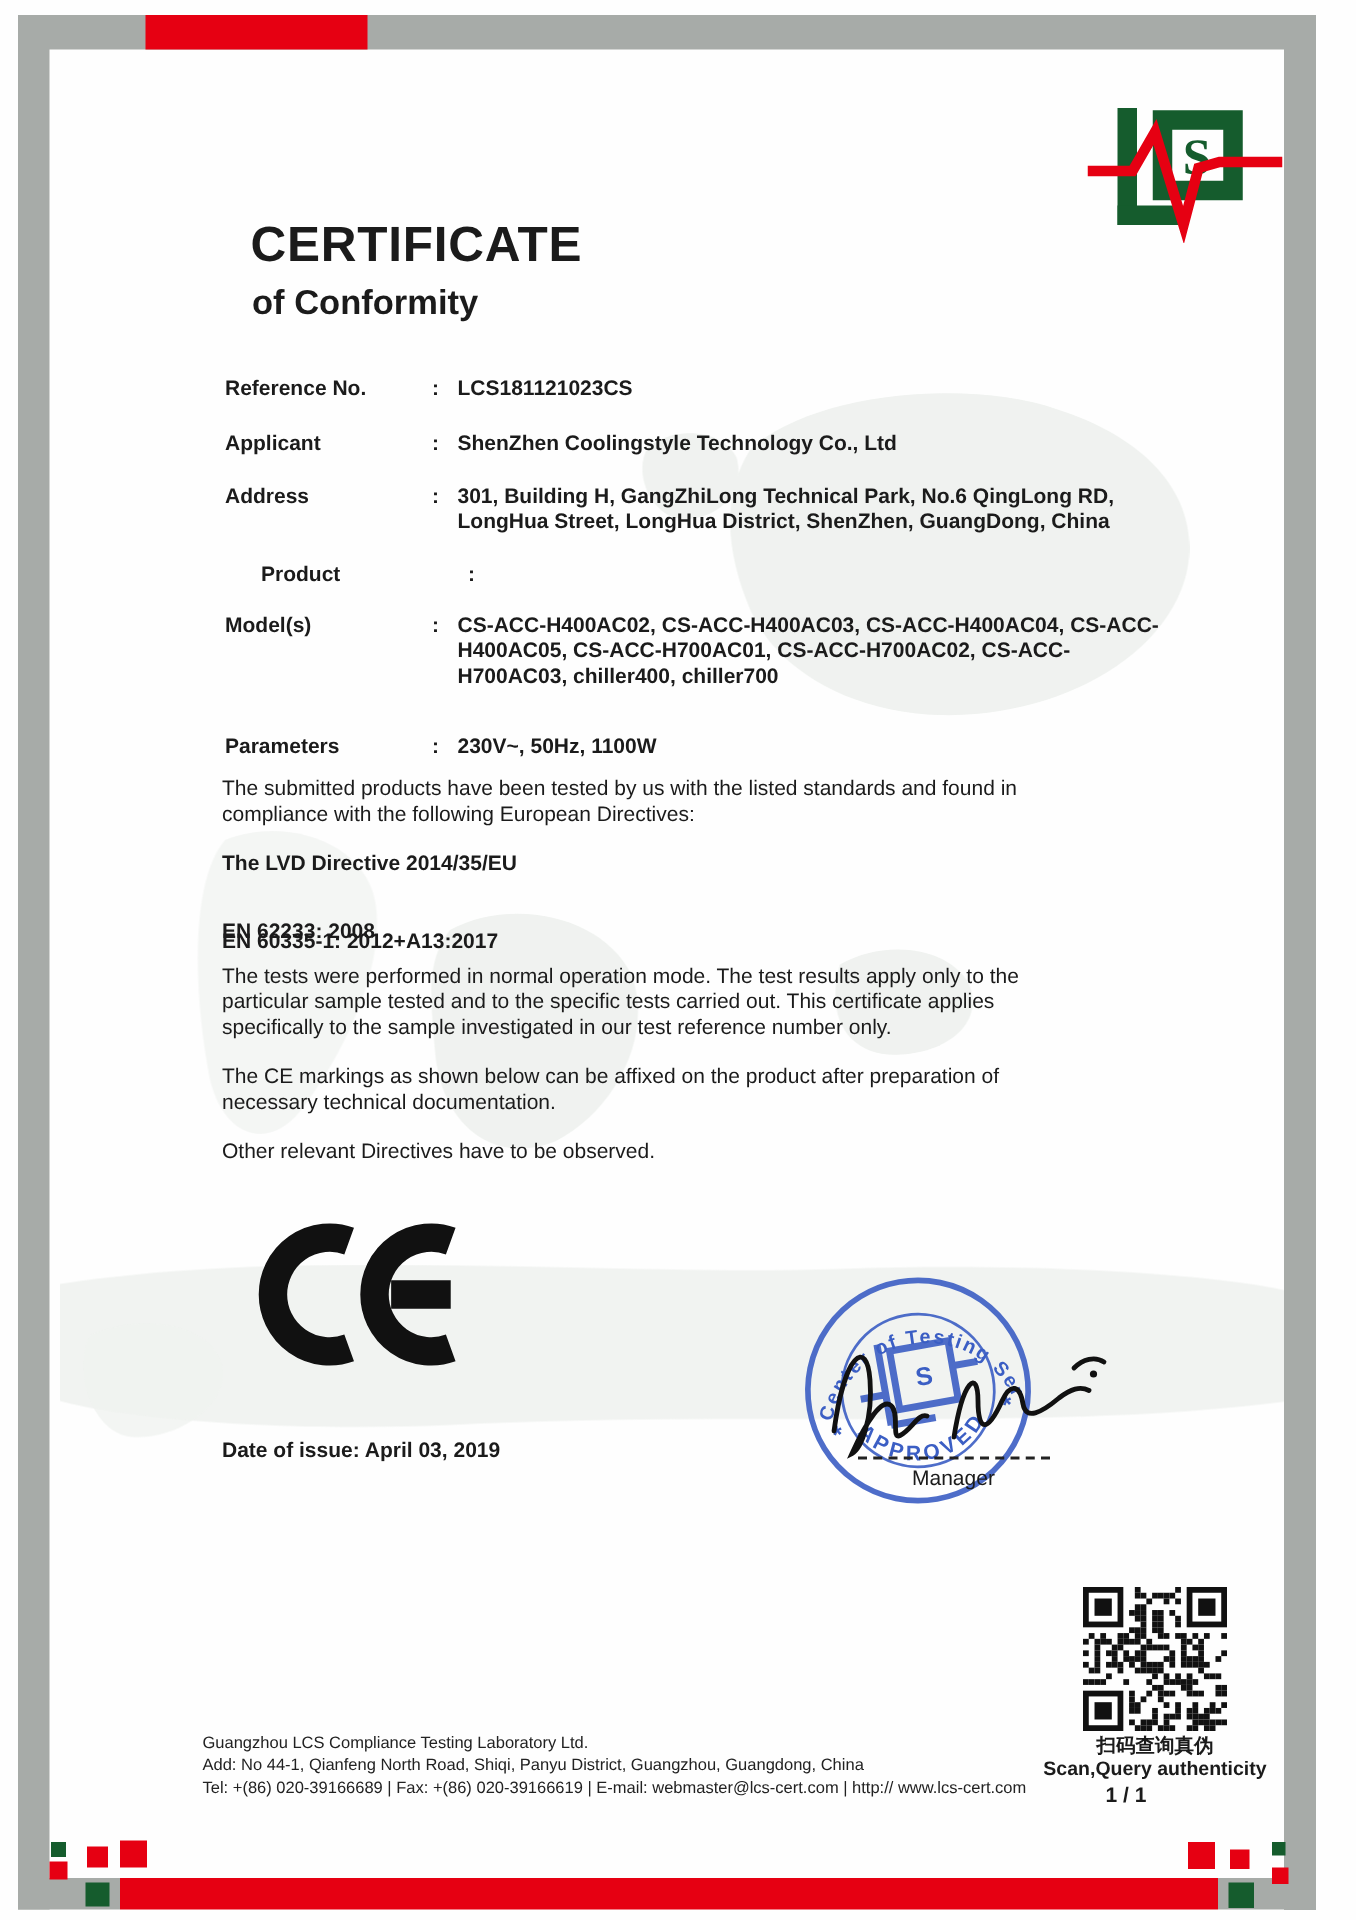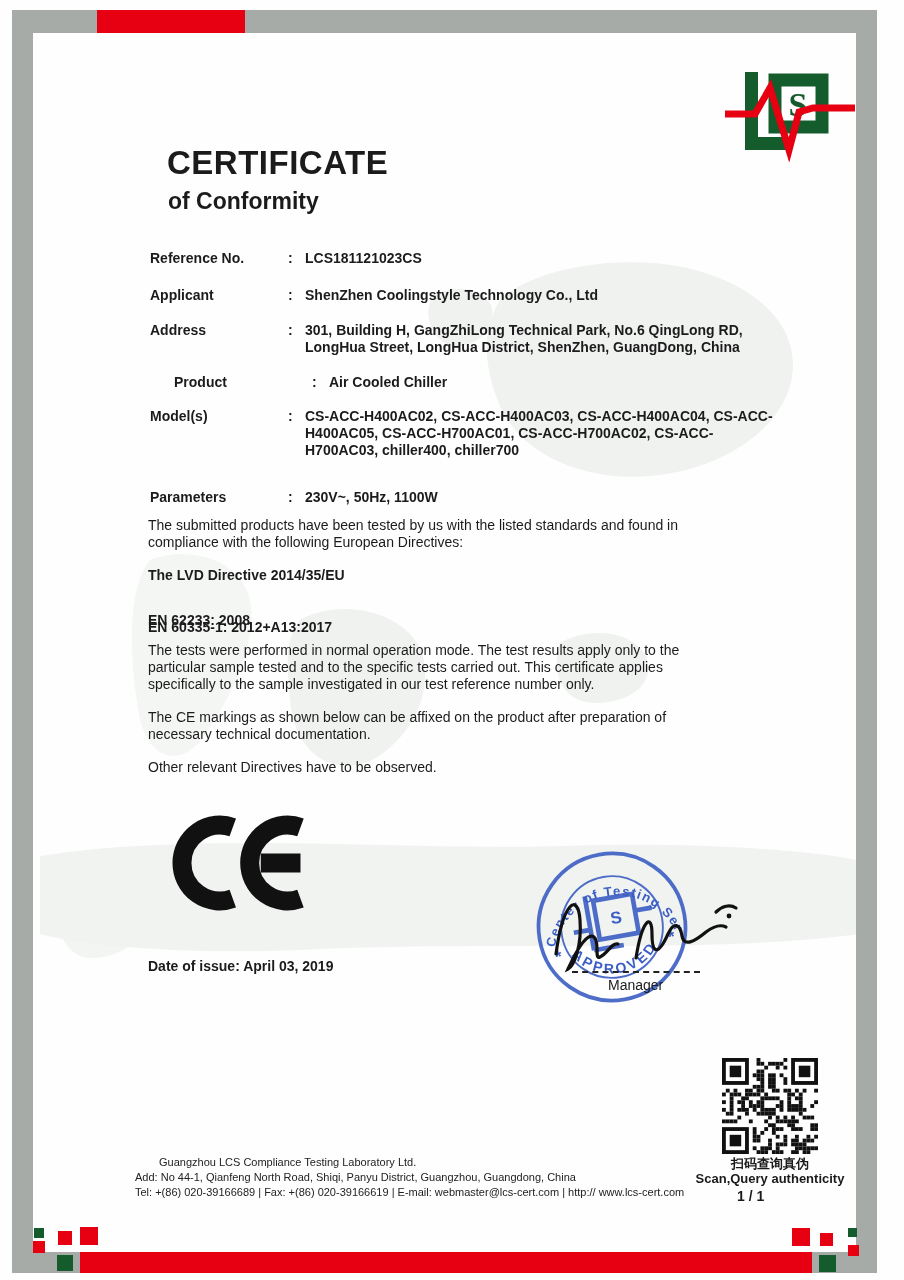--- a/index.html
+++ b/index.html
@@ -90,21 +90,20 @@
     <span class="fvalue">ShenZhen Coolingstyle Technology Co., Ltd</span>
   </div>
   <div class="fieldrow" style="top:322px;">
     <span class="flabel">Address</span>
     <span class="fcolon">:</span>
     <span class="fvalue">301, Building H, GangZhiLong Technical Park, No.6 QingLong RD, LongHua Street, LongHua District, ShenZhen, GuangDong, China</span>
   </div>
   <div class="fieldrow" style="top:374px;margin-left:24px;">
     <span class="flabel">Product</span>
     <span class="fcolon">:</span>
-    <span class="fvalue">Air Cooled Chiller</span>
   </div>
   <div class="fieldrow" style="top:408px;">
     <span class="flabel">Model(s)</span>
     <span class="fcolon">:</span>
     <span class="fvalue">CS-ACC-H400AC02, CS-ACC-H400AC03, CS-ACC-H400AC04, CS-ACC-H400AC05, CS-ACC-H700AC01, CS-ACC-H700AC02, CS-ACC-H700AC03, chiller400, chiller700</span>
   </div>
   <div class="fieldrow" style="top:489px;">
     <span class="flabel">Parameters</span>
     <span class="fcolon">:</span>
     <span class="fvalue">230V~, 50Hz, 1100W</span>
@@ -371,17 +370,17 @@
       <rect x="15" y="24" width="1" height="1" fill="#111"></rect>
       <rect x="18" y="24" width="1" height="1" fill="#111"></rect>
       <rect x="19" y="24" width="1" height="1" fill="#111"></rect>
       <rect x="21" y="24" width="1" height="1" fill="#111"></rect>
       <rect x="22" y="24" width="1" height="1" fill="#111"></rect>
     </svg>
   <div class="qrcap" style="left:690px;top:1155px;font-size:13px;">扫码查询真伪</div>
   <div class="qrcap" style="left:690px;top:1171px;font-size:13px;text-align:center;">Scan,Query authenticity</div>
   <div class="abs content pageno" style="left:737px;top:1188px;">1 / 1</div>
 
-  <div class="footer-line" style="top:1155px;margin-left:24px;">Guangzhou LCS Compliance Testing Laboratory Ltd.</div>
+  <div class="footer-line" style="top:1155px;">Guangzhou LCS Compliance Testing Laboratory Ltd.</div>
   <div class="footer-line" style="top:1170px;">Add: No 44-1, Qianfeng North Road, Shiqi, Panyu District, Guangzhou, Guangdong, China</div>
   <div class="footer-line" style="top:1185px;">Tel: +(86) 020-39166689 | Fax: +(86) 020-39166619 | E-mail: webmaster@lcs-cert.com | http:// www.lcs-cert.com</div>
 
 </div>
 
 </body></html>

